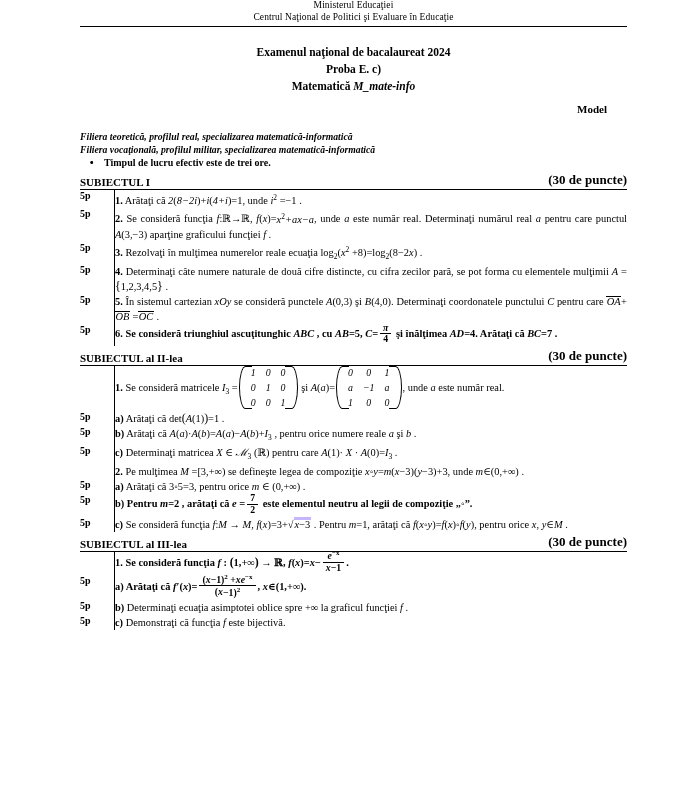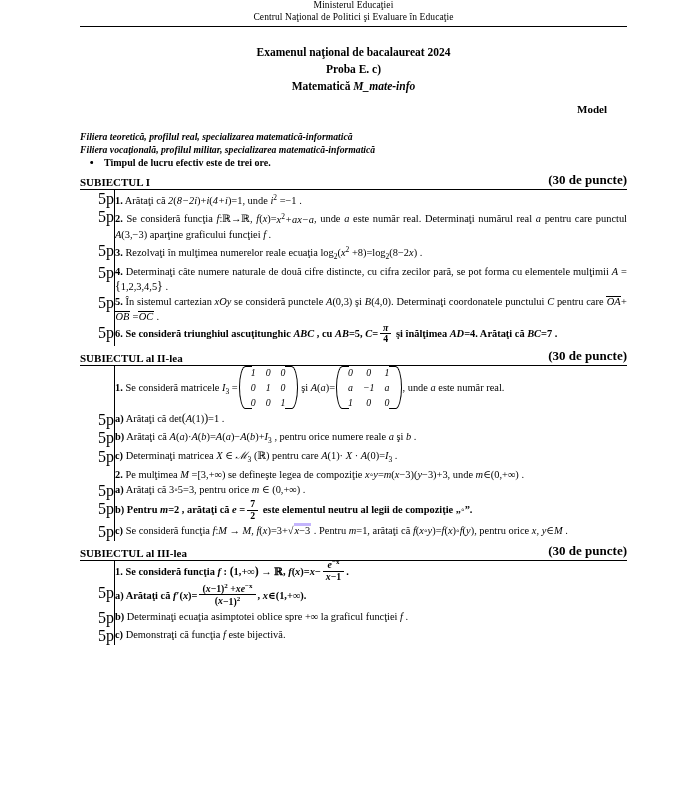--- a/index.html
+++ b/index.html
@@ -105,23 +105,23 @@
     width: 547px;
     margin: 0;
     border-top: 1.3px solid #000;
   }
   table.prob td {
     vertical-align: top;
     padding: 0;
   }
   td.pts-cell {
     width: 34px;
-    text-align: right;
-    font-weight: normal;
-    font-size: 16px;
+    text-align: left;
+    font-weight: bold;
+    font-size: 10px;
     border-right: 1.1px solid #000;
     padding-top: 4px;
     padding-right: 4px;
     white-space: nowrap;
   }
   td.body-cell {
     padding: 4px 2px 3px 9px;
     font-size: 10.4px;
     line-height: 15px;
     text-align: justify;

